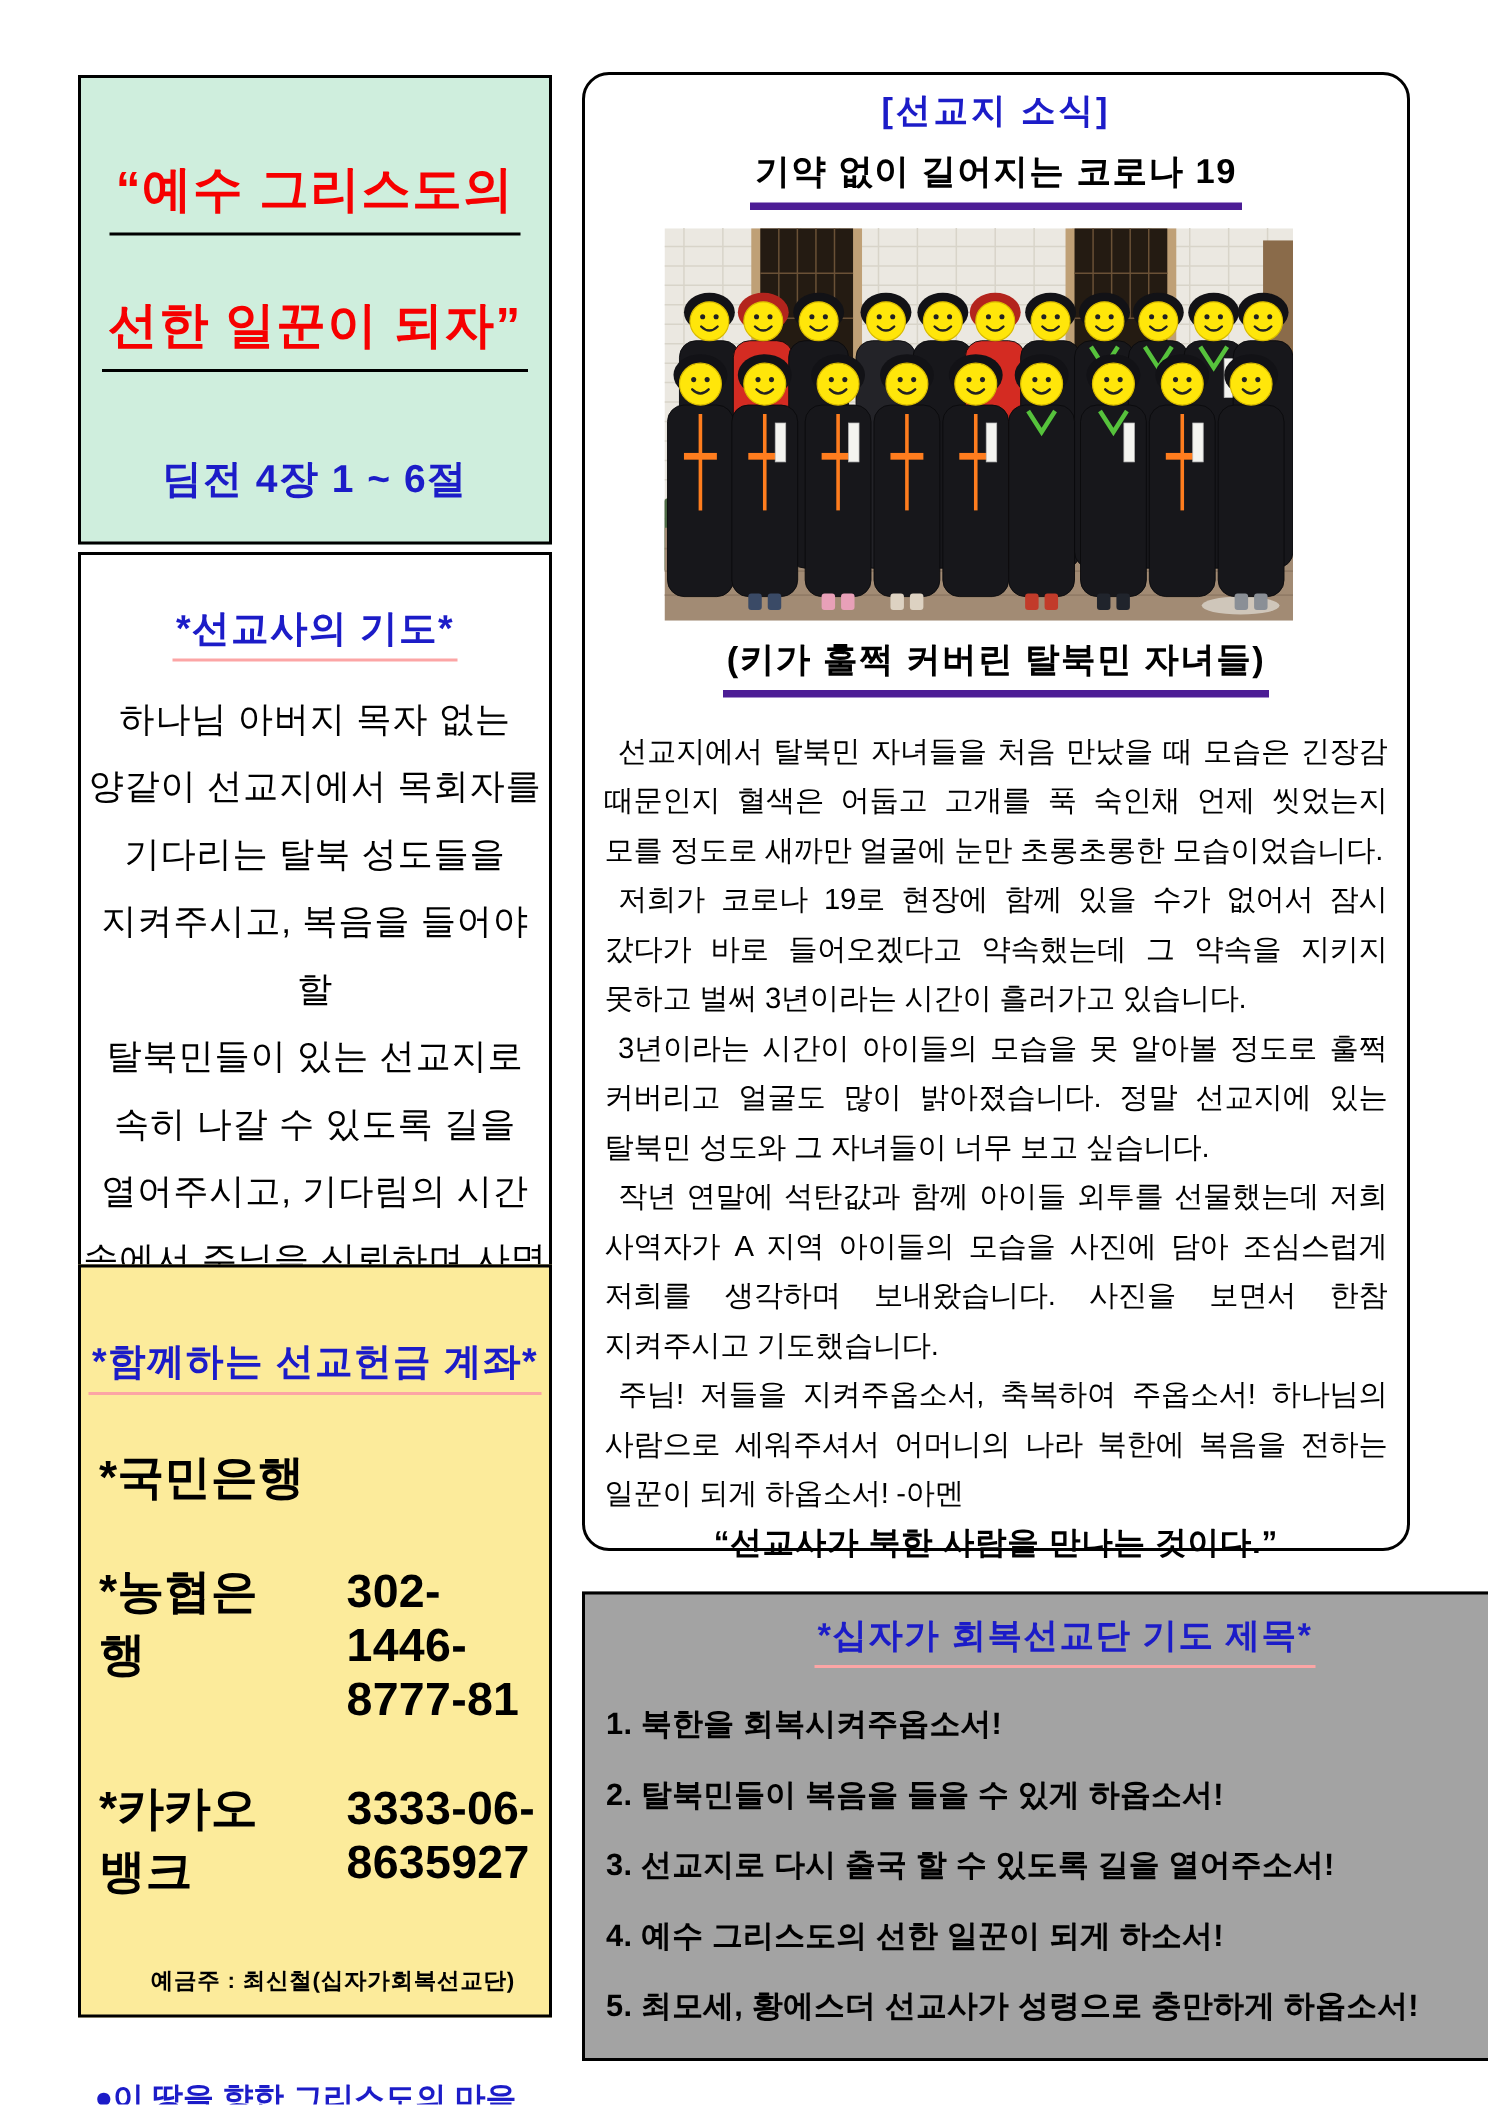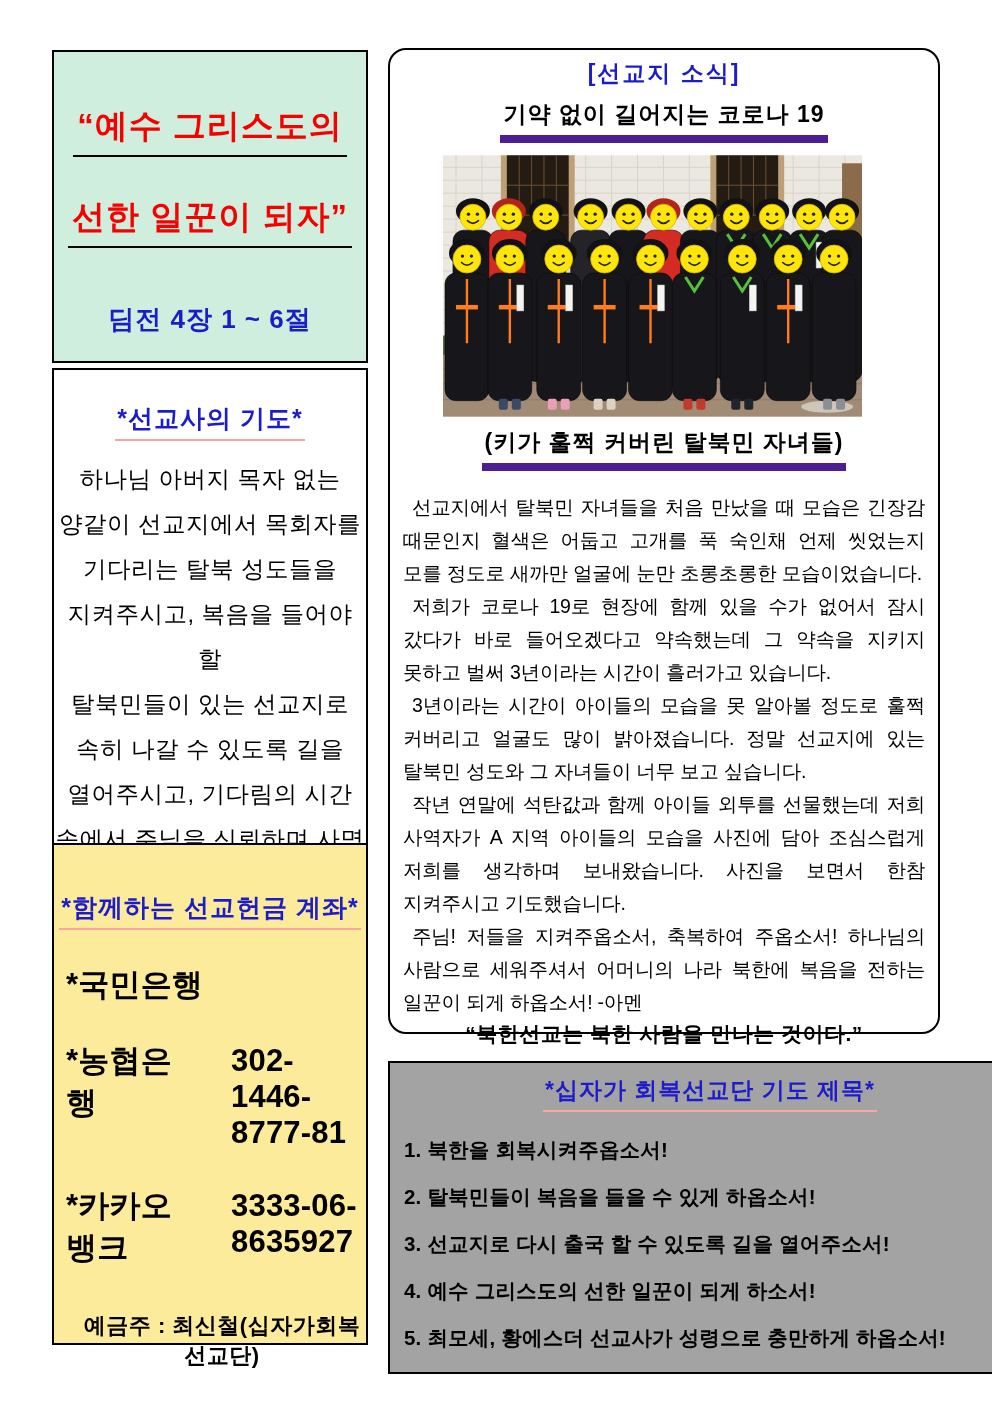--- a/index.html
+++ b/index.html
@@ -22,30 +22,30 @@
   .sec-heading{color:#1c1cc8;font-weight:bold;font-size:25px;letter-spacing:1px;}
   .sec-heading .u{display:inline-block;border-bottom:2px solid #fca5a5;padding:0 2px 4px 2px;}
   .prayer-box .sec-heading{margin-top:32px;}
   .prayer-lines{margin-top:16px;font-size:23.5px;line-height:45px;letter-spacing:0.5px;}
 
   .donation-box{left:52px;top:843px;width:316px;height:502px;background:#fceb9b;}
   .donation-box .sec-heading{margin-top:46px;text-align:center;}
   .accounts{margin-top:30px;padding-left:12px;}
   .account-row{display:flex;align-items:baseline;font-weight:bold;font-size:31px;margin-top:34px;letter-spacing:0.2px;gap:33px;}
   .account-row .bank{min-width:132px;}
-  .holder{font-weight:bold;font-size:22px;text-align:center;margin-top:42px;letter-spacing:0.5px;margin-left:24px;}
+  .holder{font-weight:bold;font-size:15px;text-align:center;margin-top:42px;letter-spacing:0.5px;margin-left:24px;}
   .notes{margin-top:48px;padding-left:9px;color:#1c1cc8;font-weight:bold;font-size:20.5px;line-height:42px;}
   .note:first-child{text-decoration:underline;text-underline-offset:5px;}
   .note.cont{padding-left:12px;}
 
   
   .news-box{left:388px;top:48px;width:552px;height:986px;background:#ffffff;border-radius:18px;}
   .kicker{color:#1c1cc8;font-weight:bold;font-size:23px;text-align:center;margin-top:8px;letter-spacing:2px;}
   .news-title{font-weight:bold;font-size:23px;text-align:center;margin-top:10px;letter-spacing:1px;}
-  .news-title .u,.caption .u{display:inline-block;border-bottom:8px solid #4c1d95;padding:0 3px 5px 3px;}
+  .news-title .u,.caption .u{display:inline-block;border-bottom:5px solid #4c1d95;padding:0 3px 5px 3px;}
   .photo-wrap{margin:12px 0 0 53px;width:419px;height:262px;}
   .caption{font-weight:bold;font-size:23px;text-align:center;margin-top:10px;letter-spacing:1px;}
   .body-text{margin:20px 13px 0 13px;}
   .body-text p{margin:0;font-size:19.5px;line-height:33px;text-align:justify;text-indent:9px;letter-spacing:-0.2px;word-break:keep-all;}
   .quote{font-weight:bold;font-size:21px;text-align:center;margin-top:1px;letter-spacing:0.5px;}
 
   .topics-box{left:388px;top:1061px;width:644px;height:313px;background:#a3a3a3;}
   .topics-box .sec-heading{margin-top:12px;text-align:center;font-size:23px;}
   .topics{margin-top:24px;padding-left:14px;font-weight:bold;font-size:20.5px;}
   .topic{margin-bottom:19px;line-height:28px;letter-spacing:0.2px;}
@@ -601,21 +601,21 @@
     <span class="u">(키가 훌쩍 커버린 탈북민 자녀들)</span>
   </div>
   <div class="body-text">
 
   <p>선교지에서 탈북민 자녀들을 처음 만났을 때 모습은 긴장감 때문인지 혈색은 어둡고 고개를 푹 숙인채 언제 씻었는지 모를 정도로 새까만 얼굴에 눈만 초롱초롱한 모습이었습니다.</p>
       <p>저희가 코로나 19로 현장에 함께 있을 수가 없어서 잠시 갔다가 바로 들어오겠다고 약속했는데 그 약속을 지키지 못하고 벌써 3년이라는 시간이 흘러가고 있습니다.</p>
       <p>3년이라는 시간이 아이들의 모습을 못 알아볼 정도로 훌쩍 커버리고 얼굴도 많이 밝아졌습니다. 정말 선교지에 있는 탈북민 성도와 그 자녀들이 너무 보고 싶습니다.</p>
       <p>작년 연말에 석탄값과 함께 아이들 외투를 선물했는데 저희 사역자가 A 지역 아이들의 모습을 사진에 담아 조심스럽게 저희를 생각하며 보내왔습니다. 사진을 보면서 한참 지켜주시고 기도했습니다.</p>
       <p>주님! 저들을 지켜주옵소서, 축복하여 주옵소서! 하나님의 사람으로 세워주셔서 어머니의 나라 북한에 복음을 전하는 일꾼이 되게 하옵소서! -아멘</p>
     </div>
-  <div class="quote">“북한선교는 북한 사람을 만나는 것이다.”</div>
+  <div class="quote">“선교사가 북한 사람을 만나는 것이다.”</div>
 </div>
 
 <div class="box topics-box">
   <div class="sec-heading">
     <span class="u">*십자가 회복선교단 기도 제목*</span>
   </div>
   <div class="topics">
 
   <div class="topic">1. 북한을 회복시켜주옵소서!</div>
       <div class="topic">2. 탈북민들이 복음을 들을 수 있게 하옵소서!</div>

